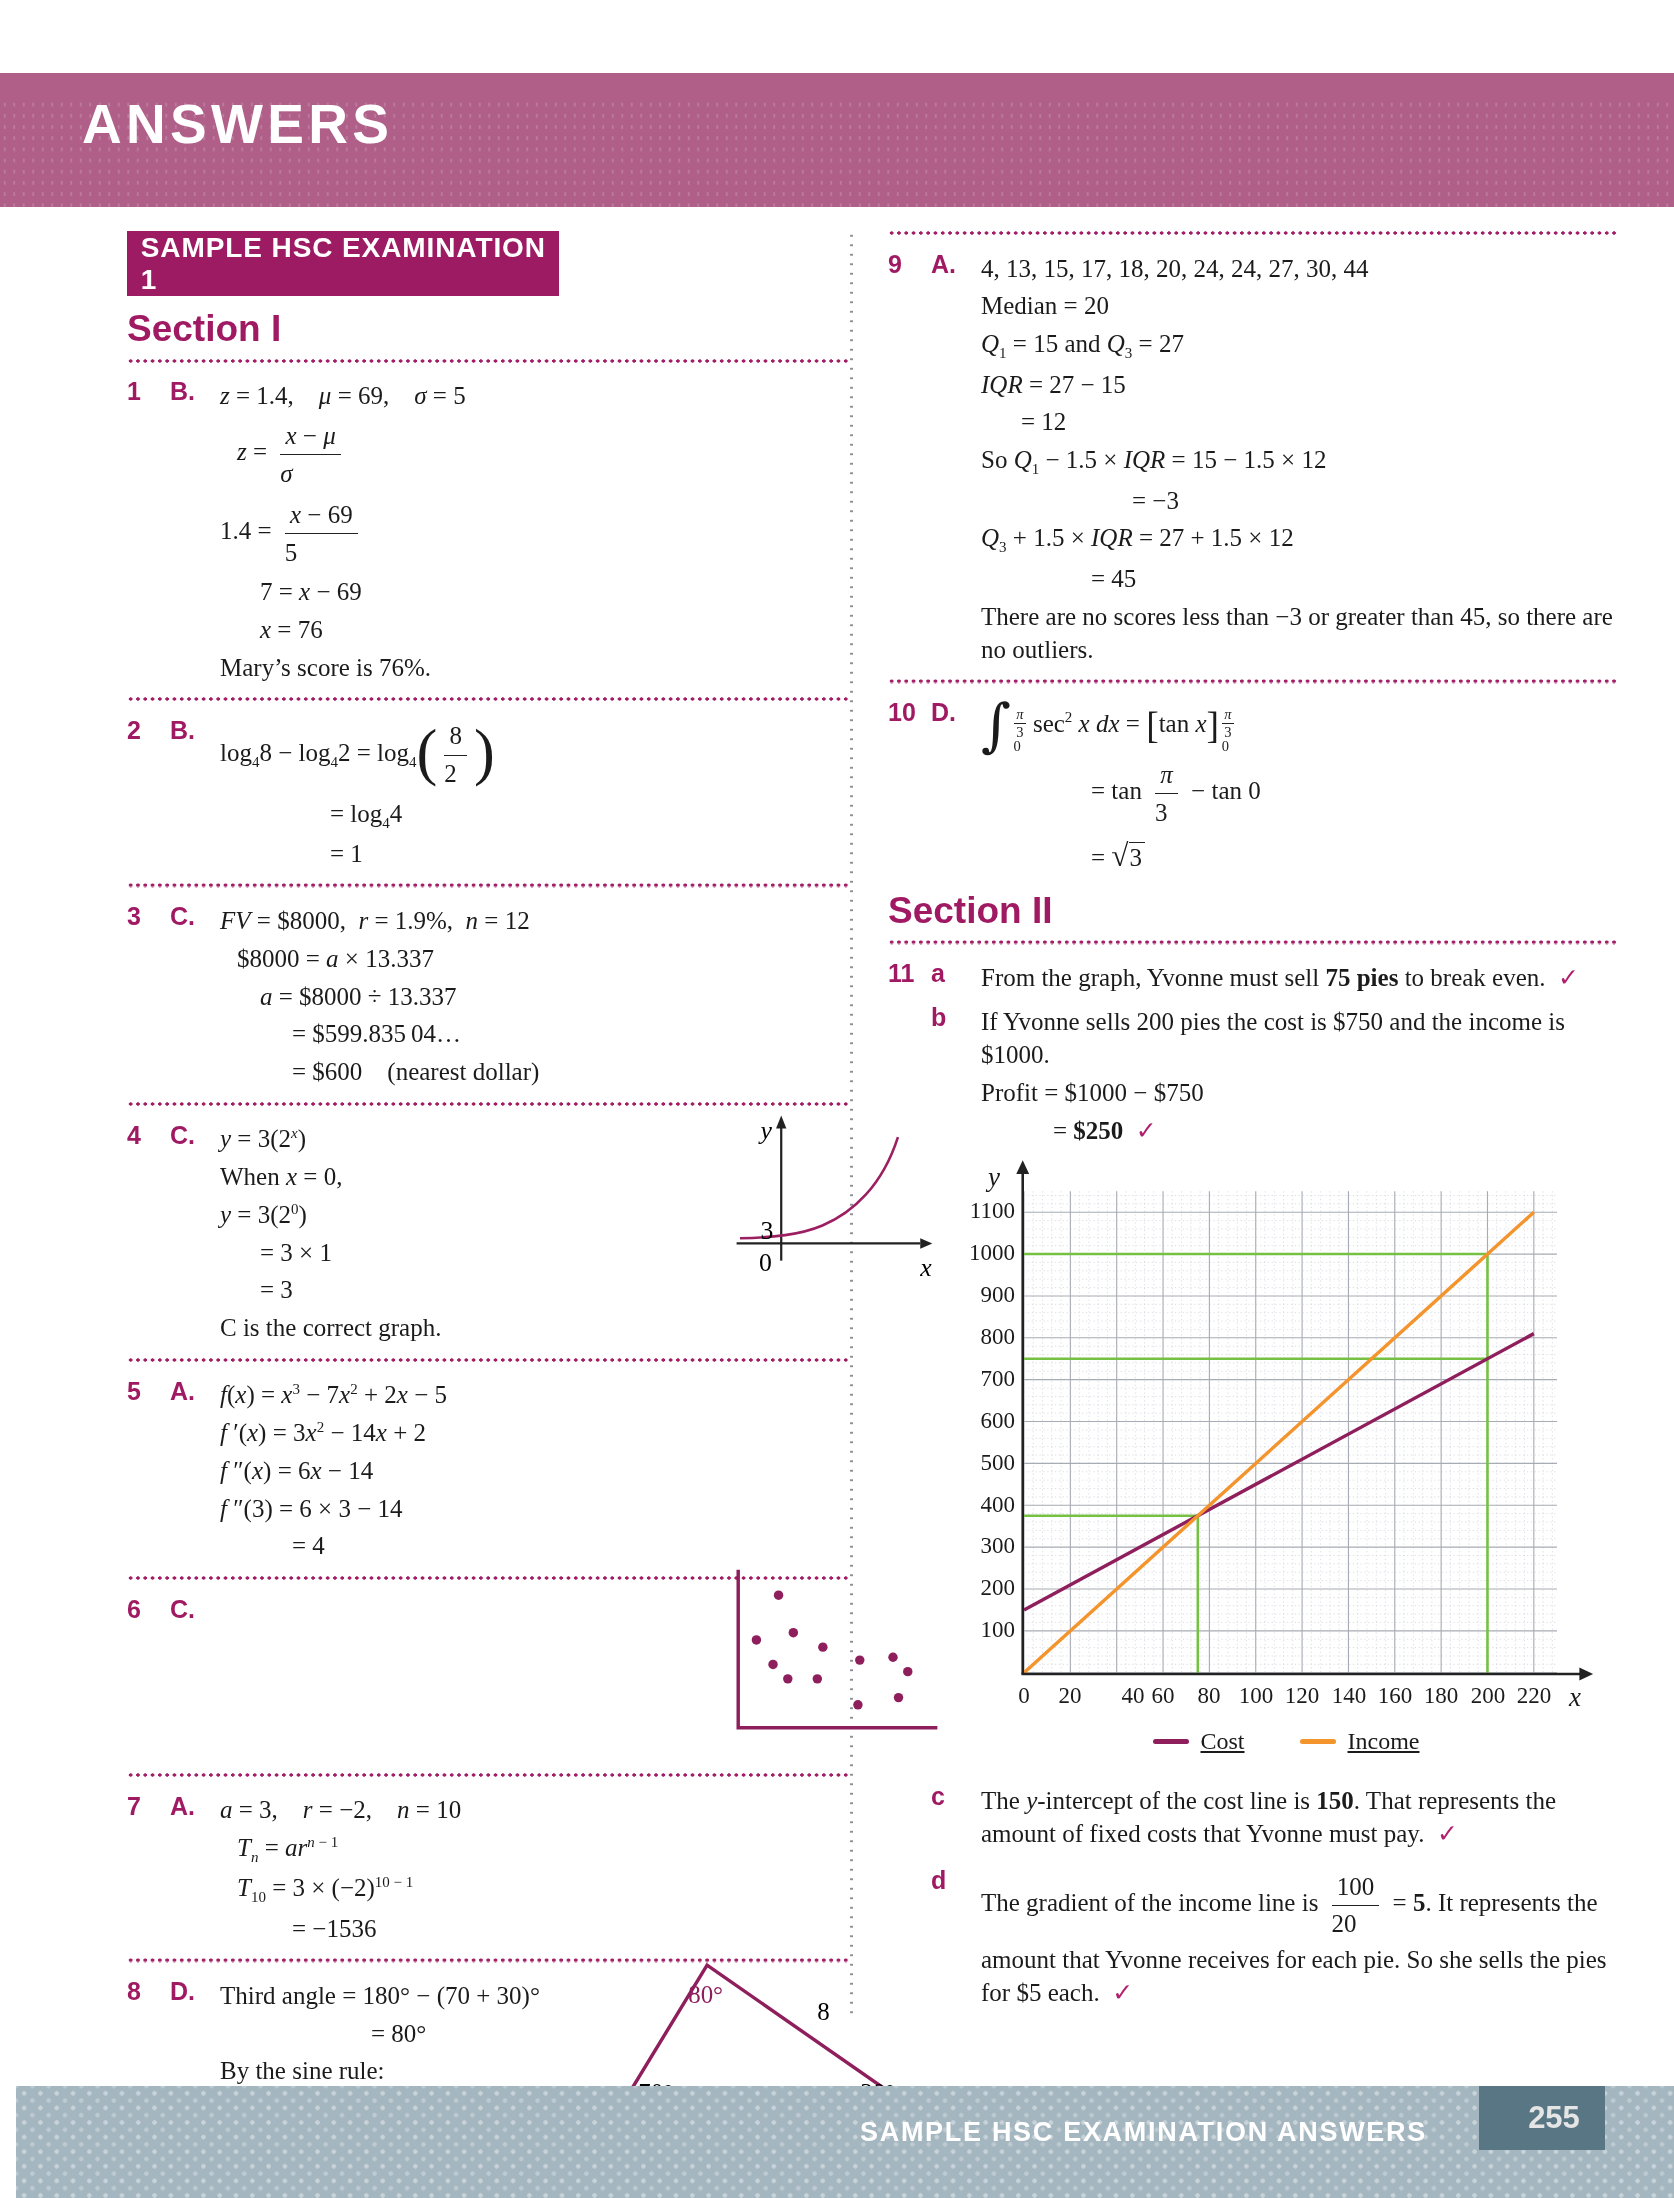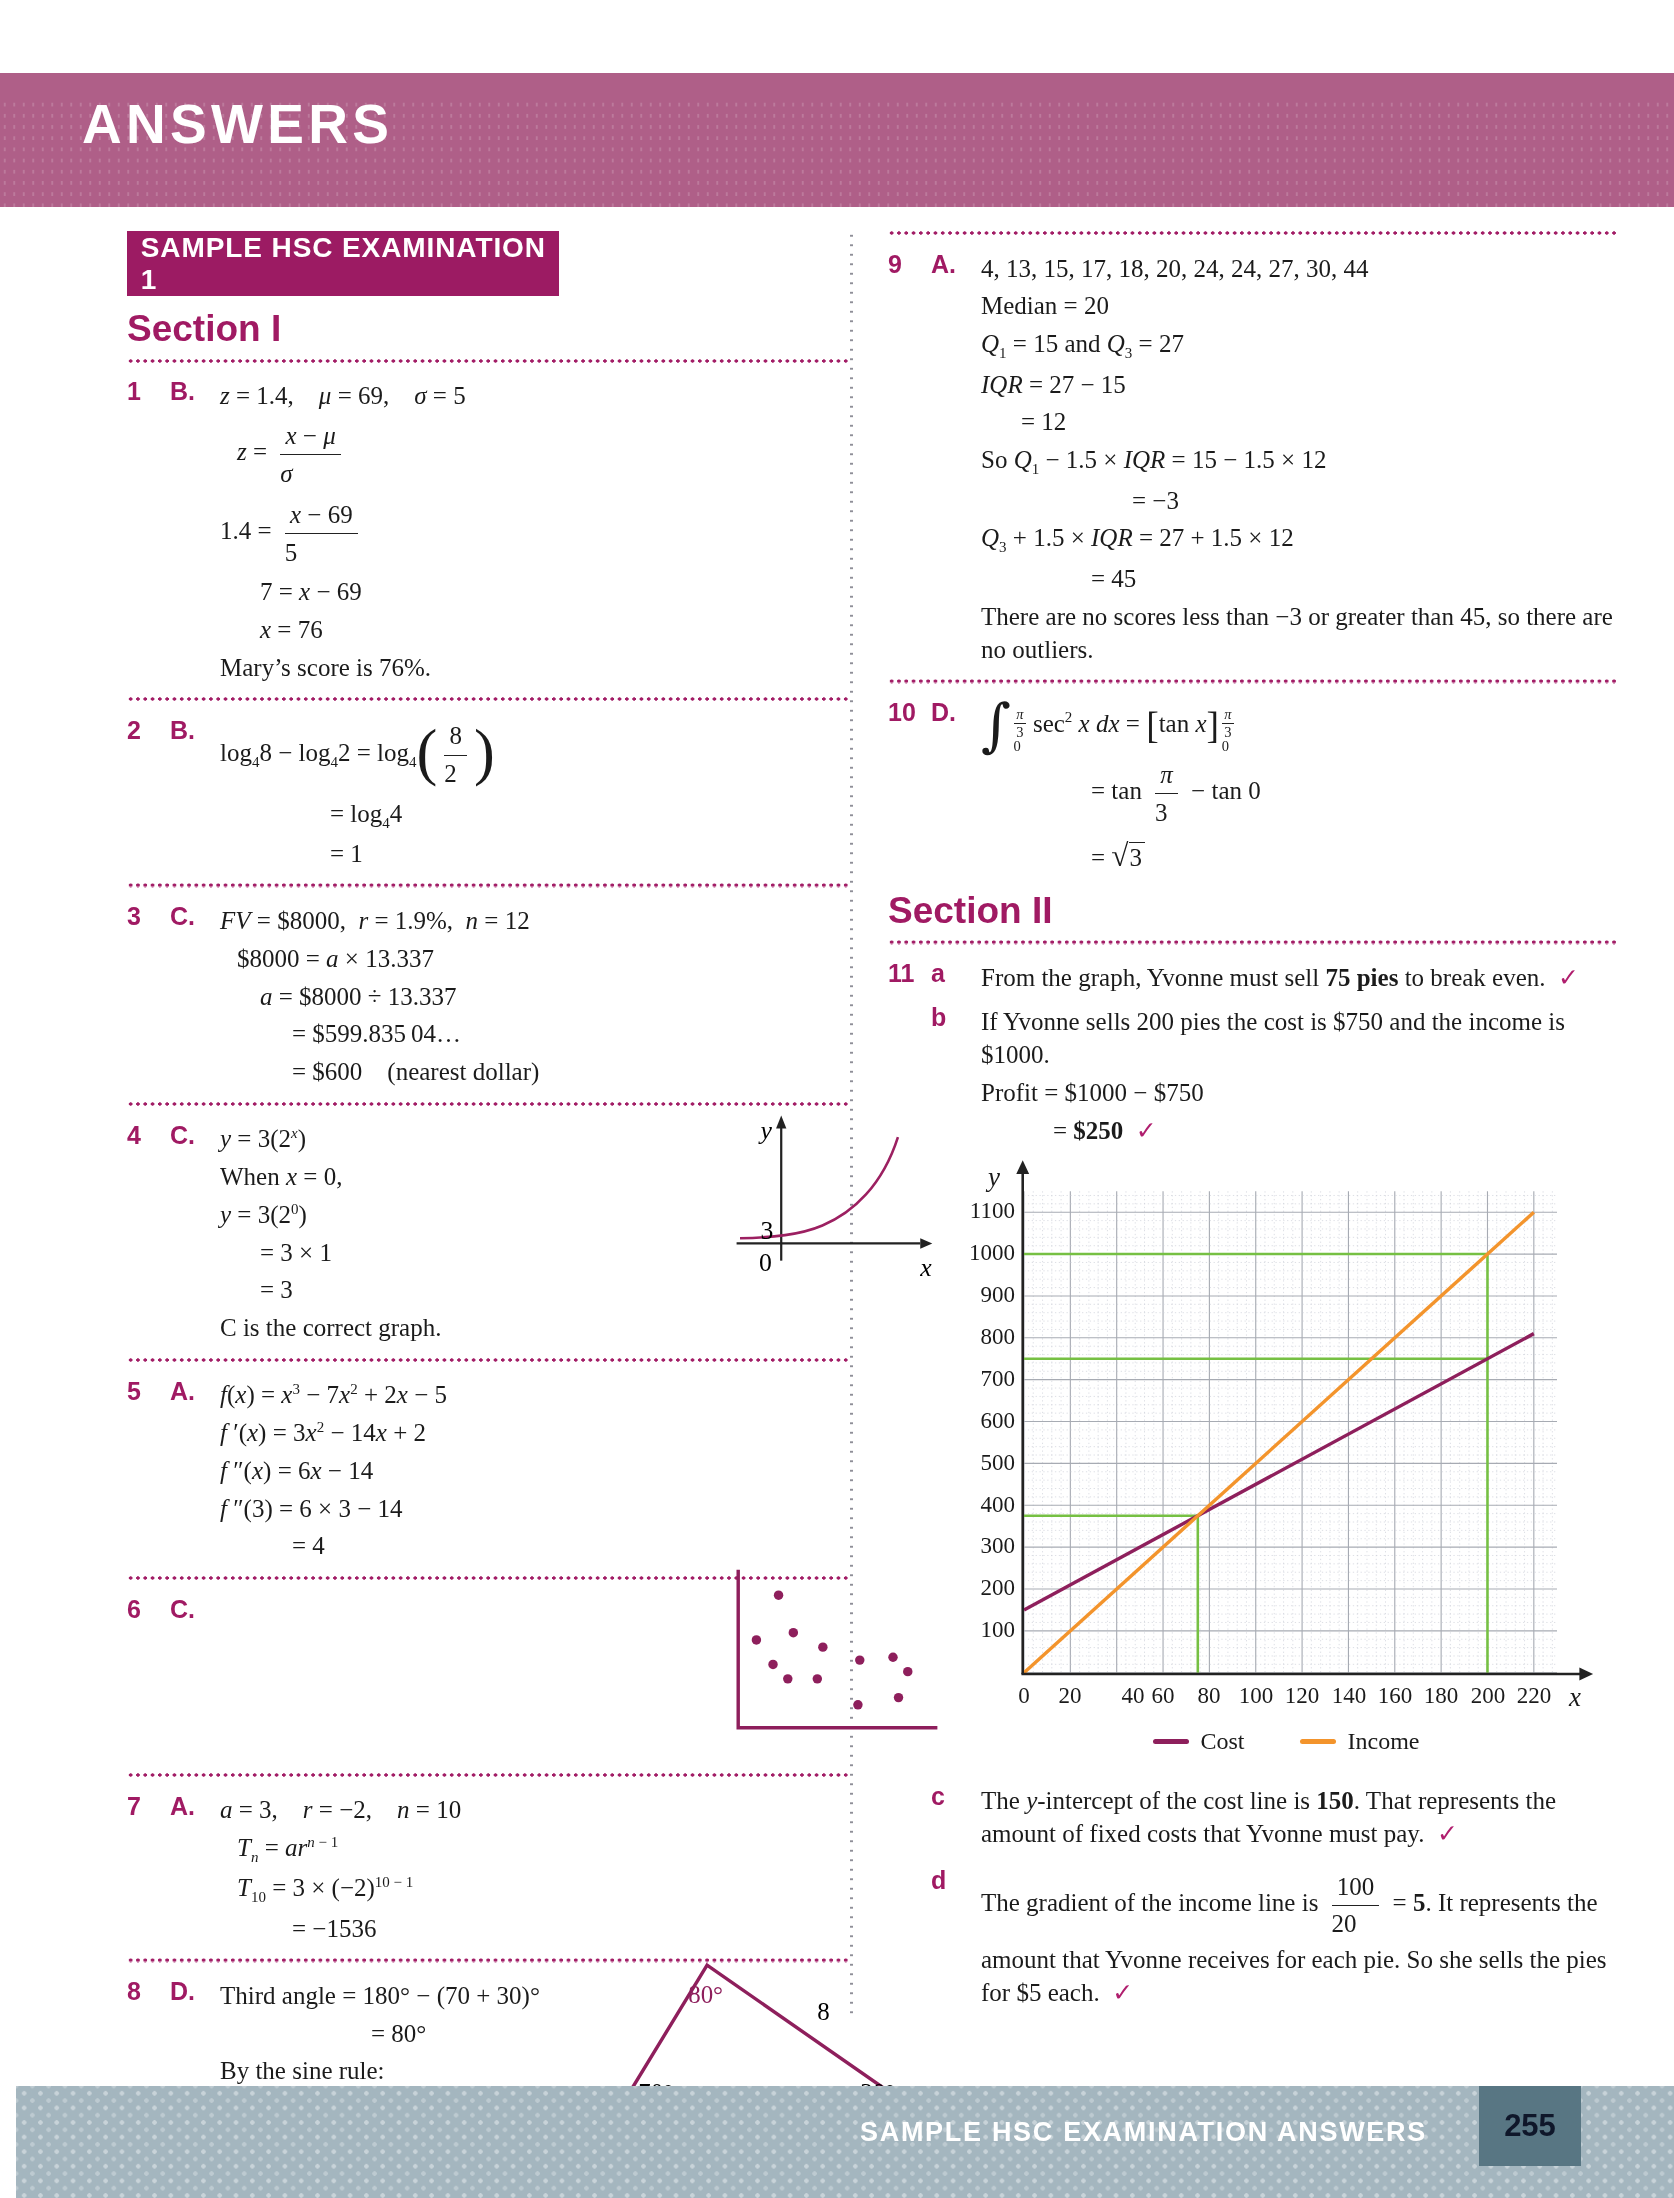--- a/index.html
+++ b/index.html
@@ -68,35 +68,35 @@
 
   
   #graph{position:relative;margin:15.5px 0 5.2px 67px;width:662px;height:607px;}
   #plot{position:absolute;left:69px;top:24px;width:533px;height:482px;}
   #plot svg{overflow:visible;display:block;}
   .tick{position:absolute;font-size:23px;color:#1b1b1b;}
   .xtick{width:38px;text-align:center;}
   .ytick{width:60px;text-align:right;}
   #ylab{position:absolute;left:33px;top:-5.2px;font-style:italic;font-size:27px;}
   #xlab{position:absolute;left:614px;top:515px;font-style:italic;font-size:27px;}
-  #legend{position:absolute;left:0;top:561px;width:100%;display:flex;justify-content:center;gap:55px;}
+  #legend{position:absolute;left:0;top:561px;width:100%;display:flex;justify-content:center;gap:55px;text-decoration:underline;}
   .leg-item{display:flex;align-items:center;gap:12px;font-size:24px;}
   .leg-swatch{width:36px;height:5.2px;border-radius:2.6px;display:inline-block;}
 
   
   .footer{position:absolute;left:8px;top:2086px;width:100%;height:112px;background:#a4b6bf;margin-left:8px;}
   .footer::before{content:"";position:absolute;inset:0;
        background-image:radial-gradient(circle 2.2px,rgba(255,255,255,.4) 2px,transparent 2.4px),
                         radial-gradient(circle 2.2px,rgba(255,255,255,.28) 2px,transparent 2.4px);
        background-size:16.3px 14.6px,16.3px 14.6px;background-position:0 0,8.2px 7.3px;}
   .footer-title{position:absolute;right:263px;top:31px;font-family:"Liberation Sans",sans-serif;
        font-weight:800;font-size:27px;letter-spacing:1.7px;color:#ffffff;}
-  .page-box{position:absolute;left:1463px;top:0;width:102px;height:80px;background:#587683;
-       display:flex;align-items:center;justify-content:center;color:#0f172a;
-       font-family:"Liberation Sans",sans-serif;font-weight:700;font-size:31px;}
+  .page-box{position:absolute;left:1463px;top:0;width:102px;height:64px;background:#587683;
+       display:flex;align-items:center;justify-content:center;color:#e5e5e5;
+       font-family:"Liberation Sans",sans-serif;font-weight:700;font-size:31px;padding-left:24px;}
 </style>
 </head>
 <body>
 
 <div class="header-band">
   <div class="header-title">ANSWERS</div>
 </div>
 
 <div class="vsep"></div>
 

